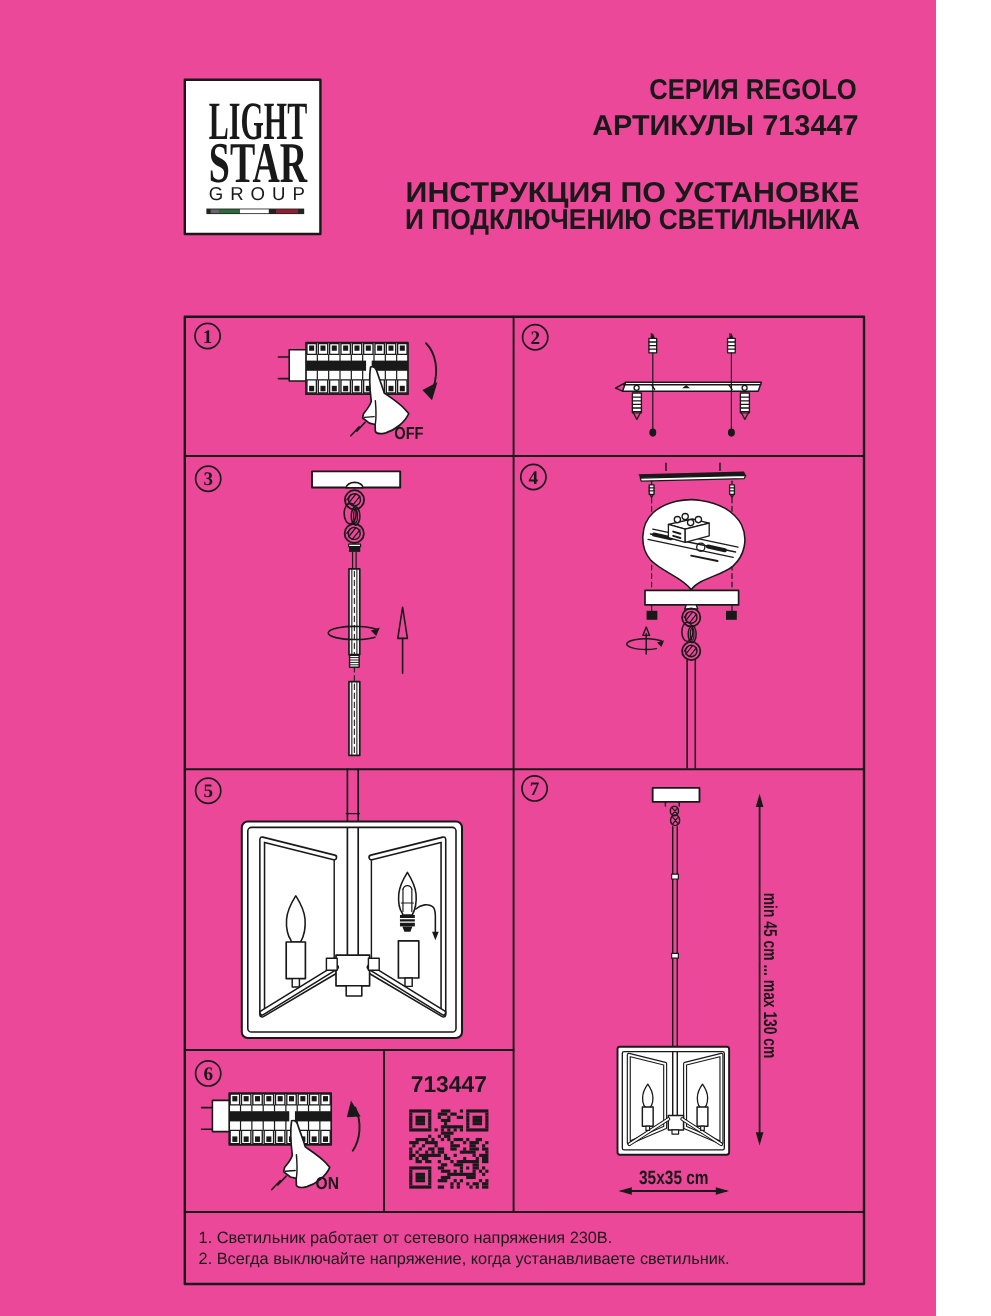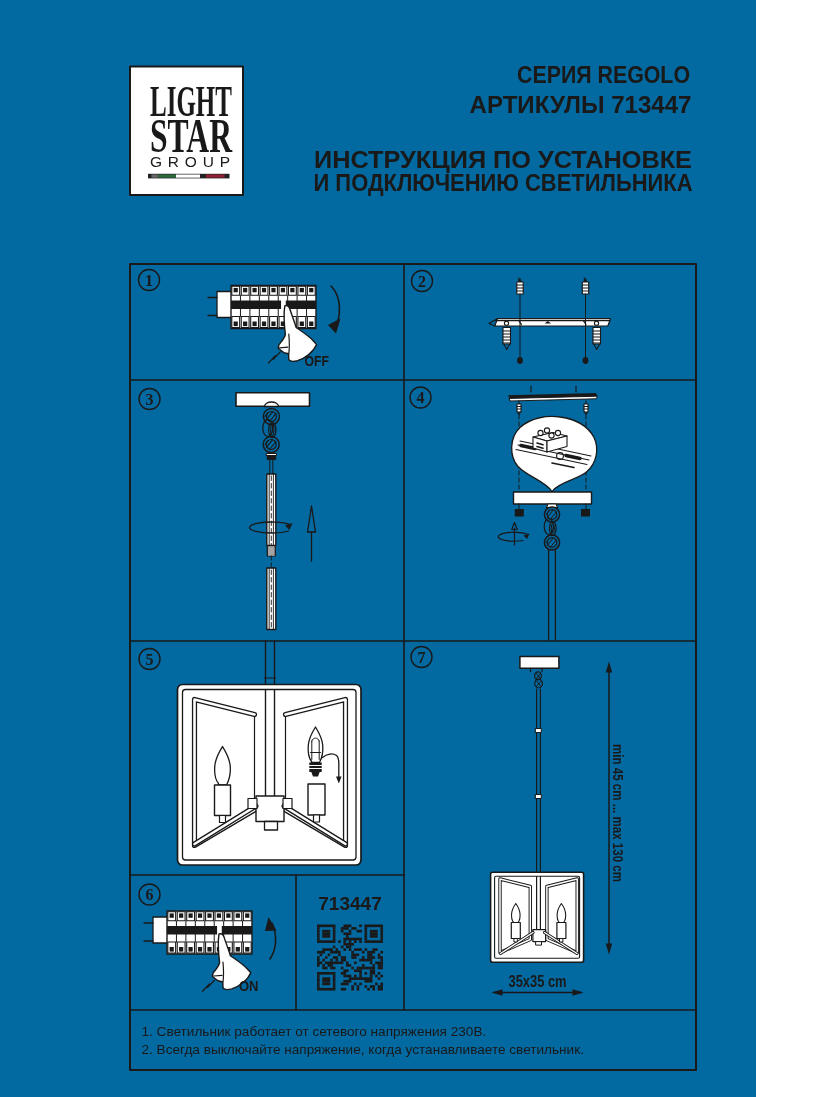--- a/index.html
+++ b/index.html
@@ -1,14 +1,14 @@
 <!DOCTYPE html>
 <html><head><meta charset="utf-8"><title>713447</title><style>
 html,body{margin:0;padding:0;background:#fff;}
-.page{position:relative;width:756px;height:1097px;background:#0369a1;overflow:hidden;}
+.page{position:relative;width:756px;height:1097px;background:#ec4899;overflow:hidden;padding-left:24px;}
 text{font-family:"Liberation Sans",sans-serif;fill:#191919;}
 </style></head>
 <body>
 <div class="page">
 <svg width="826" height="1097" viewBox="0 0 826 1097" fill="none" stroke-linecap="round" stroke-linejoin="round">
 
 <rect x="130" y="66.5" width="113" height="128.5" fill="#fff" stroke="#191919" stroke-width="2"></rect>
 
 <text x="150" y="115.5" style="font-family:'Liberation Serif',serif" font-weight="bold" font-size="45" fill="#191919" textLength="82" lengthAdjust="spacingAndGlyphs">LIGHT</text>
 

